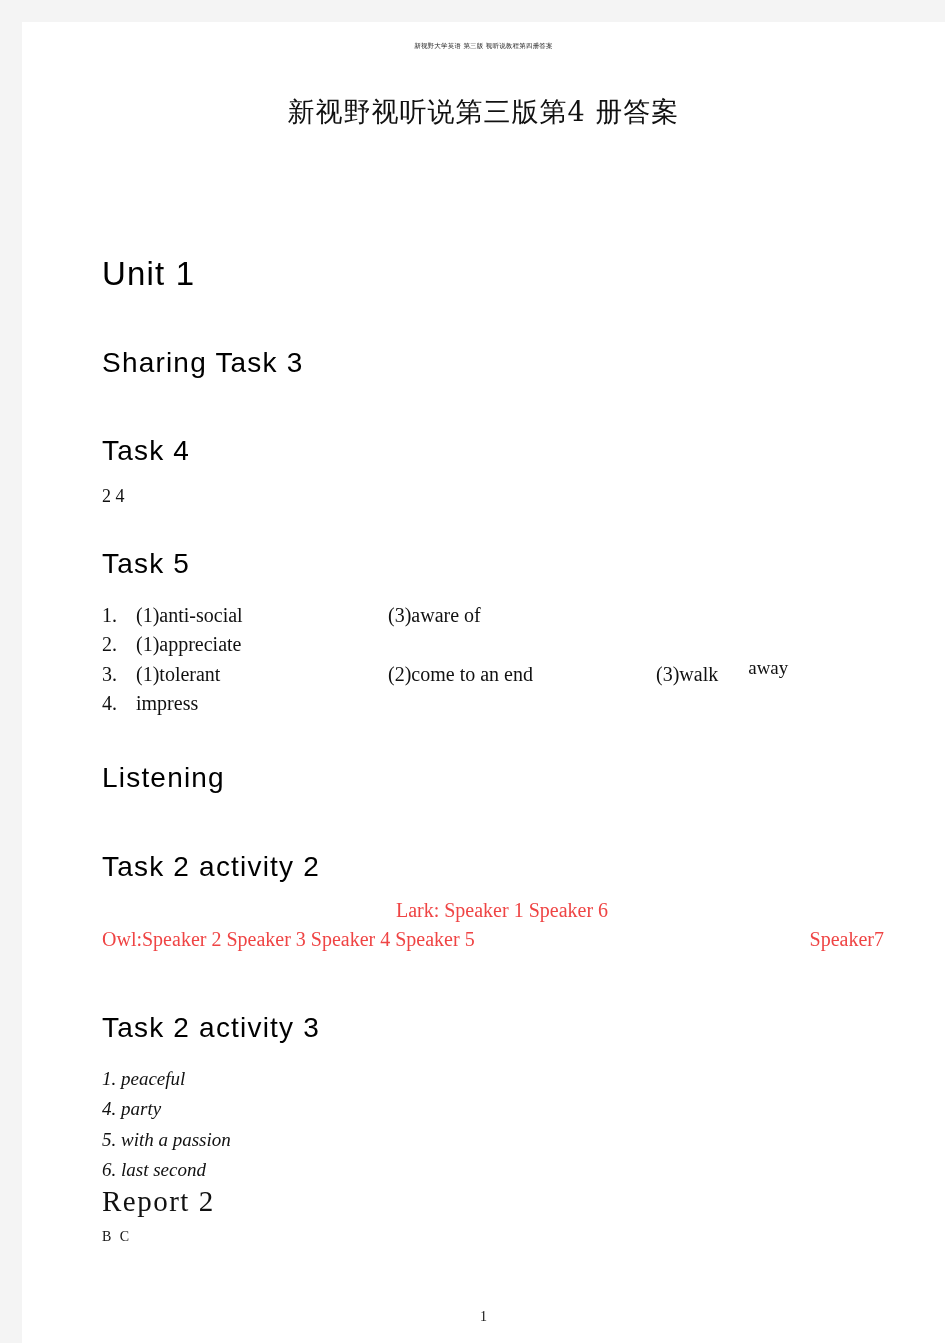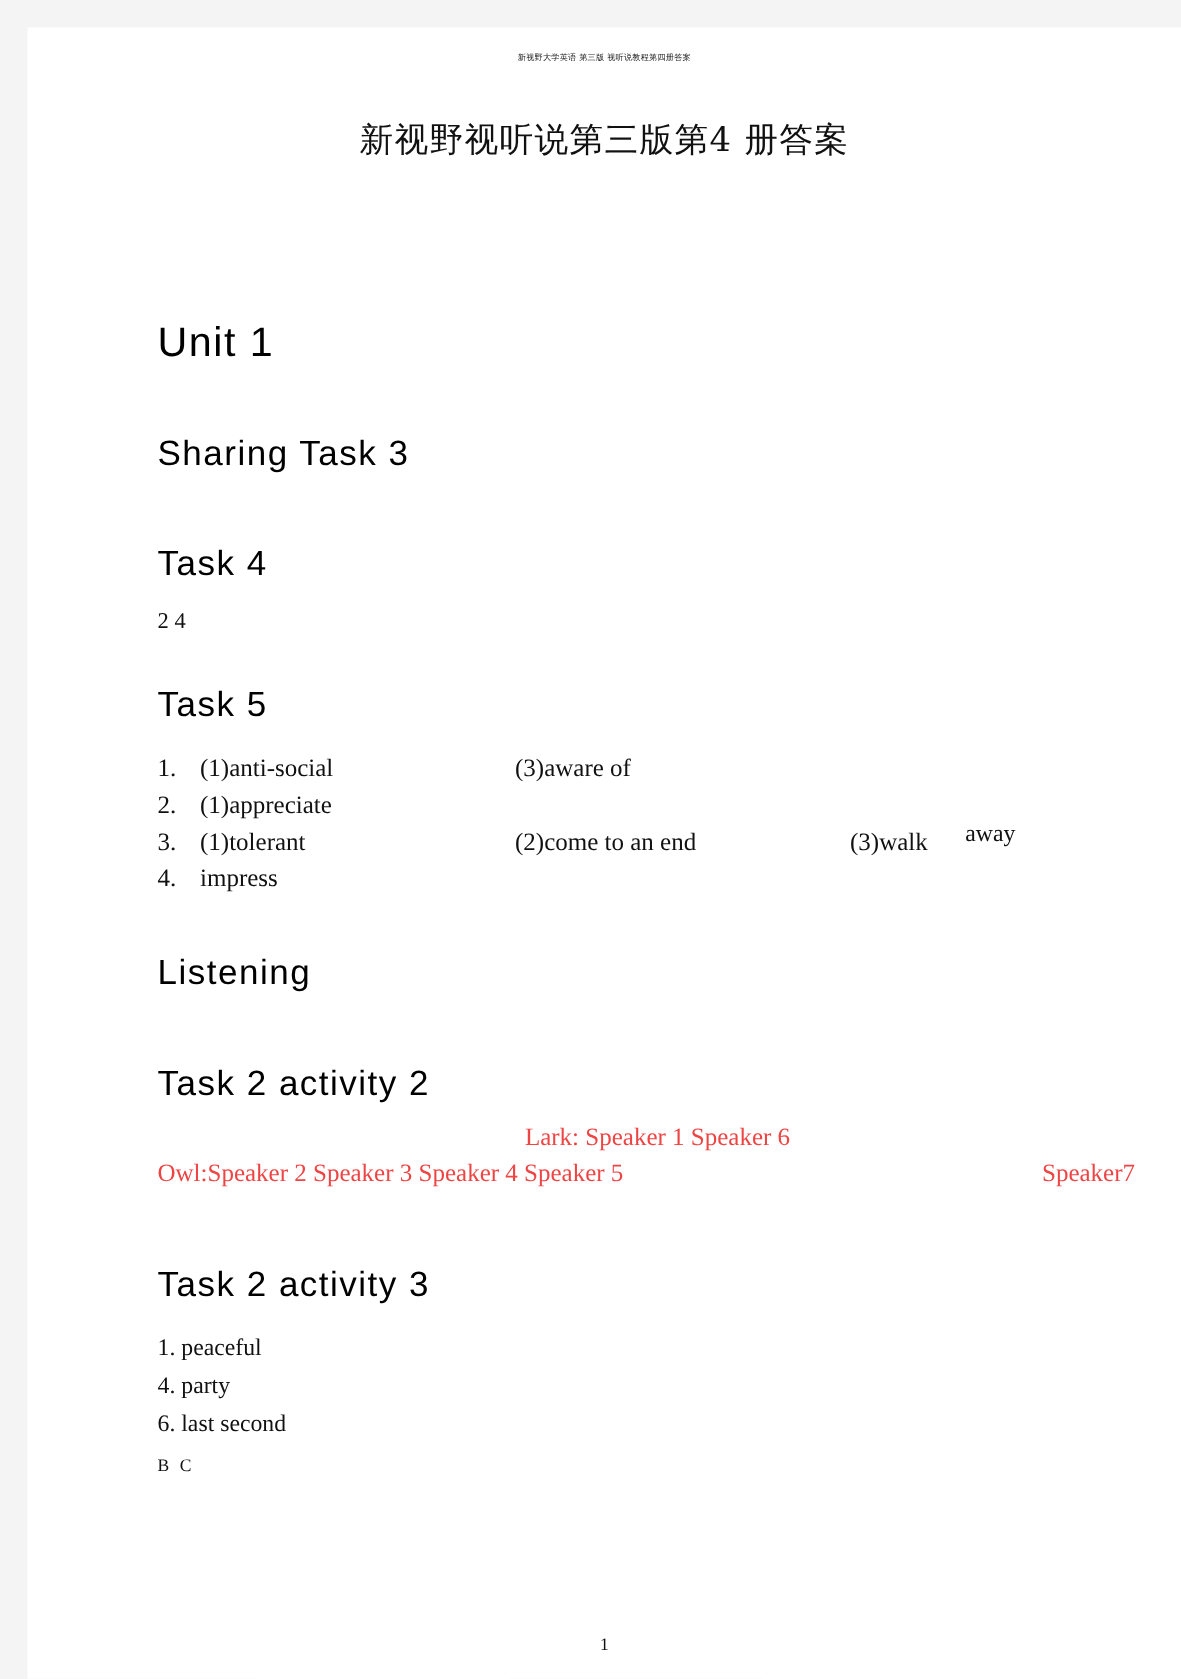--- a/index.html
+++ b/index.html
@@ -43,21 +43,21 @@
     text-align: center;
     font-family: "DejaVu Serif", serif;
     font-size: 27px;
     font-weight: 400;
     color: #111111;
     letter-spacing: 1px;
   }
 
   .content {
     position: absolute;
-    left: 104px;
+    left: 80px;
     top: 234px;
     width: 800px;
   }
 
   .h-unit {
     font-family: "Liberation Sans", sans-serif;
     font-size: 33px;
     font-weight: 400;
     color: #000;
     letter-spacing: 1.2px;
@@ -138,20 +138,21 @@
   .spk-row .spk-left { flex: none; }
   .spk-row .spk-right { margin-left: auto; padding-right: 18px; }
 
   .list-line {
     font-family: "Liberation Serif", serif;
     font-size: 19px;
     color: #111;
     line-height: 1.59;
     margin: 0;
     white-space: pre;
+    font-style: italic;
   }
 
   .gap-xs { height: 12px; }
   .gap-s  { height: 20px; }
   .gap-l  { height: 42px; }
   .gap-xl { height: 56px; }
 
   .page-num {
     position: absolute;
     bottom: 18px;
@@ -224,22 +225,24 @@
       <span class="spk-left">Owl:Speaker 2 Speaker 3 Speaker 4 Speaker 5</span>
       <span class="spk-right">Speaker7</span>
     </div>
 
     <div class="gap-xl"></div>
 
     <h2 class="h-sec">Task 2 activity 3</h2>
     <div class="gap-s"></div>
     <p class="list-line">1. peaceful</p>
     <p class="list-line">4. party</p>
+    <p class="list-line">5. with a passion</p>
     <p class="list-line">6. last second</p>
 
+    <h2 class="h-serif">Report 2</h2>
     <div class="gap-xs"></div>
     <p class="ans-sm">B C</p>
 
   </div>
 
   <div class="page-num">1</div>
 
 </div>
 
 </body></html>

